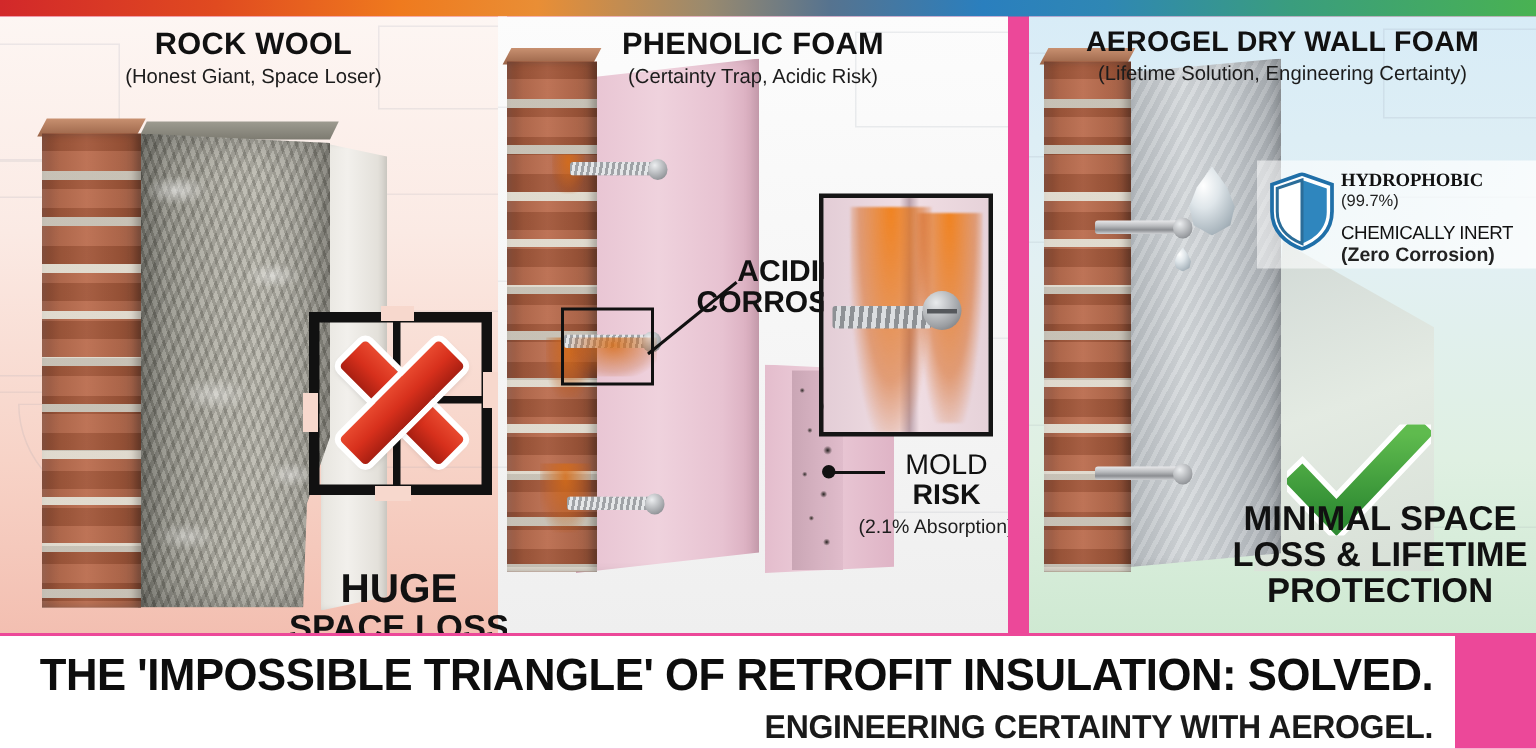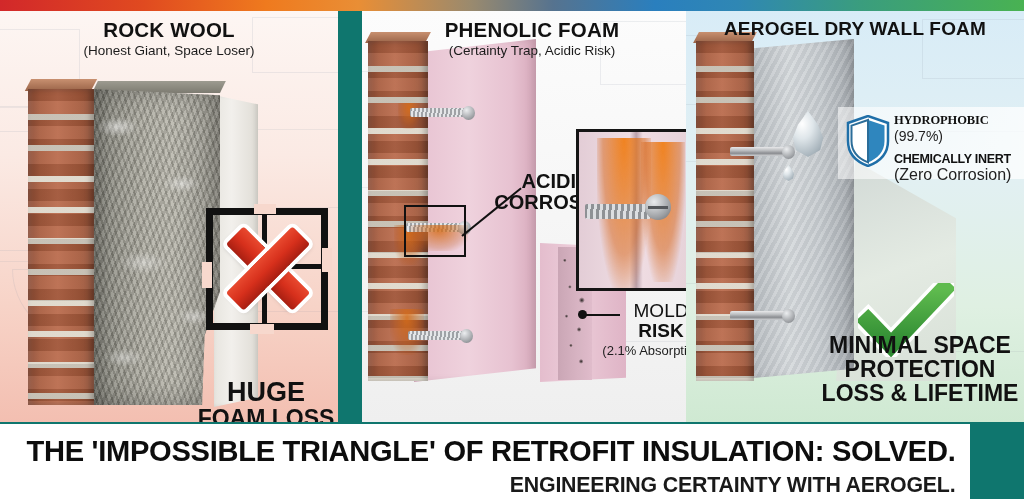--- a/index.html
+++ b/index.html
@@ -1,29 +1,29 @@
 <!DOCTYPE html>
 <html><head>
 <meta charset="utf-8">
 <style>
   * { margin:0; padding:0; box-sizing:border-box; }
   html,body { width:1024px; height:499px; overflow:hidden; background:#fff;
     font-family:"Liberation Sans", sans-serif; }
-  #stage { position:relative; width:1024px; height:499px; background:#0f766e; }
+  #stage { position:relative; width:1024px; height:499px; background:#ec4899; }
 
   
   .topbar { position:absolute; left:0; top:0; width:1024px; height:11px;
     background:linear-gradient(90deg,#d2282a 0%,#e04a20 14%,#ef7a1e 26%,#e98e35 35%,
       #9a8a6e 46%,#56738f 54%,#2a7fbe 64%,#2f87b4 72%,#3a9d7e 84%,#49b252 100%); }
 
   
   .panels { position:absolute; left:0; top:11px; width:1024px; height:411px; }
   .panel { position:absolute; top:0; height:411px; overflow:hidden; }
   .p1 { left:0;   width:338px; background:linear-gradient(180deg,#fdf6f3 0%,#fbeae4 35%,#f7d3c7 72%,#f3bfb1 100%); }
-  .p2 { left:362px; width:340px; background:linear-gradient(180deg,#fcfcfc 0%,#f6f6f6 50%,#efefef 100%); }
+  .p2 { left:332px; width:340px; background:linear-gradient(180deg,#fcfcfc 0%,#f6f6f6 50%,#efefef 100%); }
   .p3 { left:686px; width:338px; background:linear-gradient(180deg,#d8ecf7 0%,#e2f0f3 40%,#dff0e2 72%,#cfe9d2 100%); }
 
   
   .bp { position:absolute; inset:0; opacity:.5; }
   .bp i { position:absolute; background:transparent; border:1px solid rgba(140,150,165,.30); }
   .bp u { position:absolute; background:rgba(140,150,165,.26); }
 
   
   .head { position:absolute; left:0; right:0; top:8px; text-align:center; z-index:9; }
   .head h2 { font-size:20.5px; font-weight:bold; letter-spacing:.2px; color:#111; line-height:1.05;
@@ -140,23 +140,23 @@
   .droplet { position:absolute; left:104px; top:100px; width:36px; height:46px;
     background:radial-gradient(ellipse at 34% 28%, #ffffff 0%, #dfe6ea 32%, #a9b5bd 70%, #7d8a93 100%);
     border-radius:50% 50% 50% 50% / 62% 62% 38% 38%;
     clip-path:polygon(50% 0,78% 30%,92% 58%,84% 85%,50% 100%,16% 85%,8% 58%,22% 30%);
     box-shadow:0 2px 4px rgba(0,0,0,.18); }
   .droplet.small { left:96px; top:154px; width:13px; height:16px; }
   .shield { position:absolute; left:160px; top:104px; width:44px; height:52px; }
   .shield svg { width:44px; height:52px; display:block; }
   .badge { position:absolute; left:208px; top:102px; width:130px; }
   .badge .l1 { font-size:12.5px; font-weight:bold; color:#111; letter-spacing:-.1px;font-family:Liberation Serif, serif; }
-  .badge .l2 { font-size:14px; color:#222; margin-top:0px; }
-  .badge .l3 { font-size:12.5px; font-weight:bold; color:#111; margin-top:8px; letter-spacing:-.3px;}
-  .badge .l4 { font-size:16px; color:#222; }
+  .badge .l2 { font-size:11px; color:#222; margin-top:0px; }
+  .badge .l3 { font-size:12.5px; font-weight:normal; color:#111; margin-top:8px; letter-spacing:-.3px;}
+  .badge .l4 { font-size:13px; color:#222;font-weight:bold; }
   .badgebg { position:absolute; left:152px; top:96px; width:192px; height:72px;
     background:linear-gradient(90deg, rgba(255,255,255,.55), rgba(255,255,255,.78)); }
   .check { position:absolute; left:172px; top:272px; width:96px; height:74px; }
 
   
   .footer { position:absolute; left:0; top:424px; width:970px; height:75px;
     background:#fff; text-align:right; }
   .footer h1 { font-size:30px; font-weight:bold; color:#0d0d0d; margin-top:10px;
     letter-spacing:-.3px; transform:scaleX(.97); }
   .footer h3 { font-size:22px; color:#1a1a1a; margin-top:4px; letter-spacing:-.2px;
@@ -209,21 +209,21 @@
         <div class="wallseg" style="left:56px;top:70px;width:5px;height:46px;"></div>
         <div class="wallseg" style="left:60px;top:56px;width:56px;height:5px;"></div>
         <div class="xmark">
           <span class="a"></span>
             <span class="b"></span>
         </div>
       </div>
 
       <div class="cap" style="left:176px;top:322px;width:180px;">
         <div class="big">HUGE</div>
-        <div class="big2">FOAM LOSS</div>
+        <div class="big2">SPACE LOSS</div>
         <div class="sub">(€40K+ Value)</div>
       </div>
     </div>
 
     <div class="panel p2">
       <div class="bp">
         <u style="left:0;top:60px;width:64px;height:1px;"></u>
         <u style="left:0;top:176px;width:52px;height:1px;"></u>
         <u style="left:0;top:300px;width:58px;height:1px;"></u>
         <i style="left:238px;top:10px;width:108px;height:64px;"></i>
@@ -285,20 +285,21 @@
         <i style="left:-30px;top:24px;width:96px;height:70px;"></i>
         <u style="left:0;top:150px;width:60px;height:1px;"></u>
         <u style="left:0;top:272px;width:54px;height:1px;"></u>
         <i style="left:236px;top:8px;width:104px;height:60px;"></i>
         <u style="left:244px;top:120px;width:96px;height:1px;"></u>
         <u style="left:252px;top:340px;width:88px;height:1px;"></u>
       </div>
 
       <div class="head">
         <h2>AEROGEL DRY WALL FOAM</h2>
+        <p>(Lifetime Solution, Engineering Certainty)</p>
       </div>
 
       <div class="aero2"></div>
       <div class="aero"></div>
 
       <div class="brick" style="left:10px;top:30px;width:58px;height:340px;">
         <div class="bricktop" style="left:0;top:-9px;width:58px;height:11px;transform:skewX(-28deg);"></div>
         <div class="brickface"></div>
         <div class="brickedge"></div>
       </div>
@@ -335,22 +336,22 @@
               <stop offset="1" stop-color="#2e8a32"></stop>
             </linearGradient>
           </defs>
           <path d="M10 38 L33 62 L86 6" fill="none" stroke="#ffffff" stroke-width="24" stroke-linecap="square" stroke-linejoin="miter"></path>
           <path d="M10 38 L33 62 L86 6" fill="none" stroke="url(#gch)" stroke-width="17" stroke-linecap="square" stroke-linejoin="miter"></path>
         </svg>
       </div>
 
       <div class="cap" style="left:130px;top:322px;width:208px;">
         <div class="big2">MINIMAL SPACE</div>
+        <div class="big2">LOSS &amp; LIFETIME</div>
         <div class="big2">PROTECTION</div>
-        <div class="big2">LOSS &amp; LIFETIME</div>
       </div>
     </div>
 
   </div>
 
   <div class="footer">
     <h1>THE 'IMPOSSIBLE TRIANGLE' OF RETROFIT INSULATION: SOLVED.</h1>
     <h3>ENGINEERING CERTAINTY WITH AEROGEL.</h3>
   </div>
 

